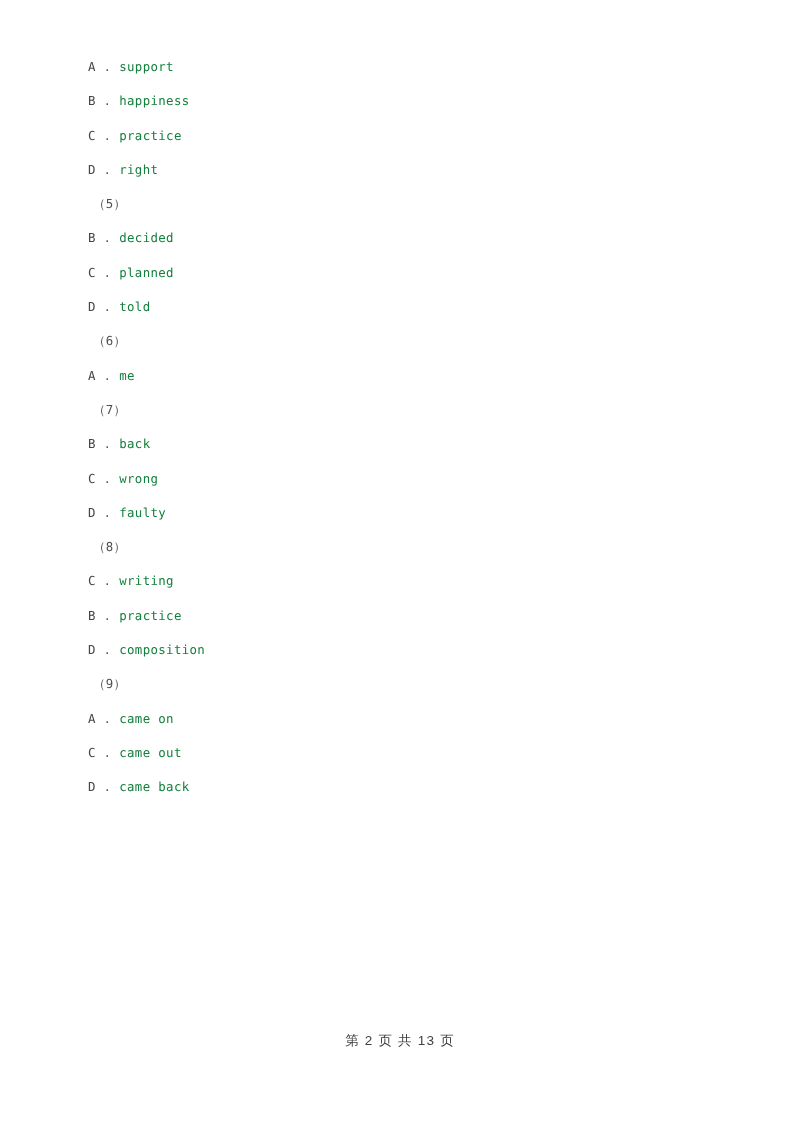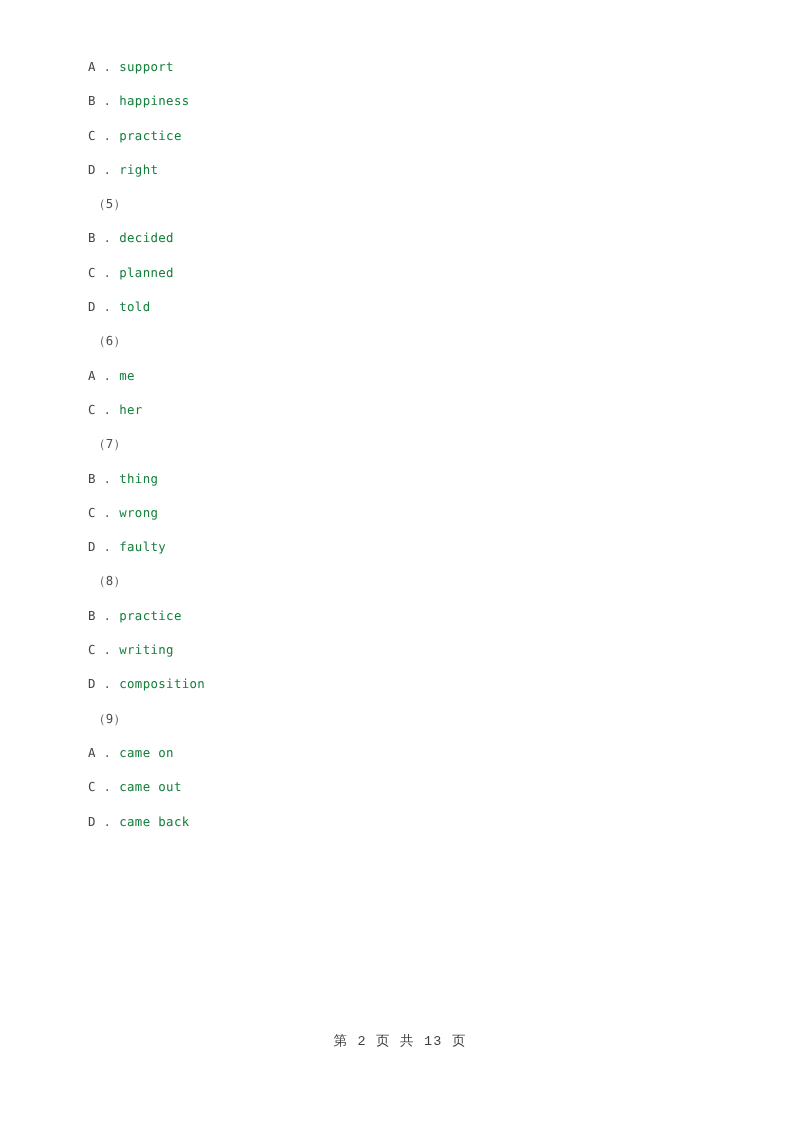--- a/index.html
+++ b/index.html
@@ -67,21 +67,21 @@
     color: #15803d;
     margin-top: 24px;
   }
 
   .footer {
     position: absolute;
     left: 0;
     top: 1032px;
     width: 800px;
     text-align: center;
-    font-family: Liberation Mono, monospace;
+    font-family: Liberation Sans, sans-serif;
     font-size: 13.5px;
     letter-spacing: 1.2px;
     color: #3f3f3f;
     white-space: pre;
   }
 </style>
 </head>
 <body>
 
 <div class="page">
@@ -98,34 +98,33 @@
     <div class="q-block">
       <div class="line qnum">（5）</div>
       <div class="line option"><span class="opt-letter">B</span><span class="opt-dot"> . </span><span class="opt-text">decided</span></div>
       <div class="line option"><span class="opt-letter">C</span><span class="opt-dot"> . </span><span class="opt-text">planned</span></div>
       <div class="line option"><span class="opt-letter">D</span><span class="opt-dot"> . </span><span class="opt-text">told</span></div>
     </div>
 
     <div class="q-block">
       <div class="line qnum">（6）</div>
       <div class="line option"><span class="opt-letter">A</span><span class="opt-dot"> . </span><span class="opt-text">me</span></div>
-      <div class="line option"><span class="opt-letter">C</span><span class="opt-dot"> . </span><span class="opt-text">her</span></div>
     </div>
 
     <div class="q-block">
       <div class="line qnum">（7）</div>
-      <div class="line option"><span class="opt-letter">B</span><span class="opt-dot"> . </span><span class="opt-text">thing</span></div>
+      <div class="line option"><span class="opt-letter">B</span><span class="opt-dot"> . </span><span class="opt-text">back</span></div>
       <div class="line option"><span class="opt-letter">C</span><span class="opt-dot"> . </span><span class="opt-text">wrong</span></div>
       <div class="line option"><span class="opt-letter">D</span><span class="opt-dot"> . </span><span class="opt-text">faulty</span></div>
     </div>
 
     <div class="q-block">
       <div class="line qnum">（8）</div>
+      <div class="line option"><span class="opt-letter">C</span><span class="opt-dot"> . </span><span class="opt-text">writing</span></div>
       <div class="line option"><span class="opt-letter">B</span><span class="opt-dot"> . </span><span class="opt-text">practice</span></div>
-      <div class="line option"><span class="opt-letter">C</span><span class="opt-dot"> . </span><span class="opt-text">writing</span></div>
       <div class="line option"><span class="opt-letter">D</span><span class="opt-dot"> . </span><span class="opt-text">composition</span></div>
     </div>
 
     <div class="q-block">
       <div class="line qnum">（9）</div>
       <div class="line option"><span class="opt-letter">A</span><span class="opt-dot"> . </span><span class="opt-text">came on</span></div>
       <div class="line option"><span class="opt-letter">C</span><span class="opt-dot"> . </span><span class="opt-text">came out</span></div>
       <div class="line option"><span class="opt-letter">D</span><span class="opt-dot"> . </span><span class="opt-text">came back</span></div>
     </div>
 

